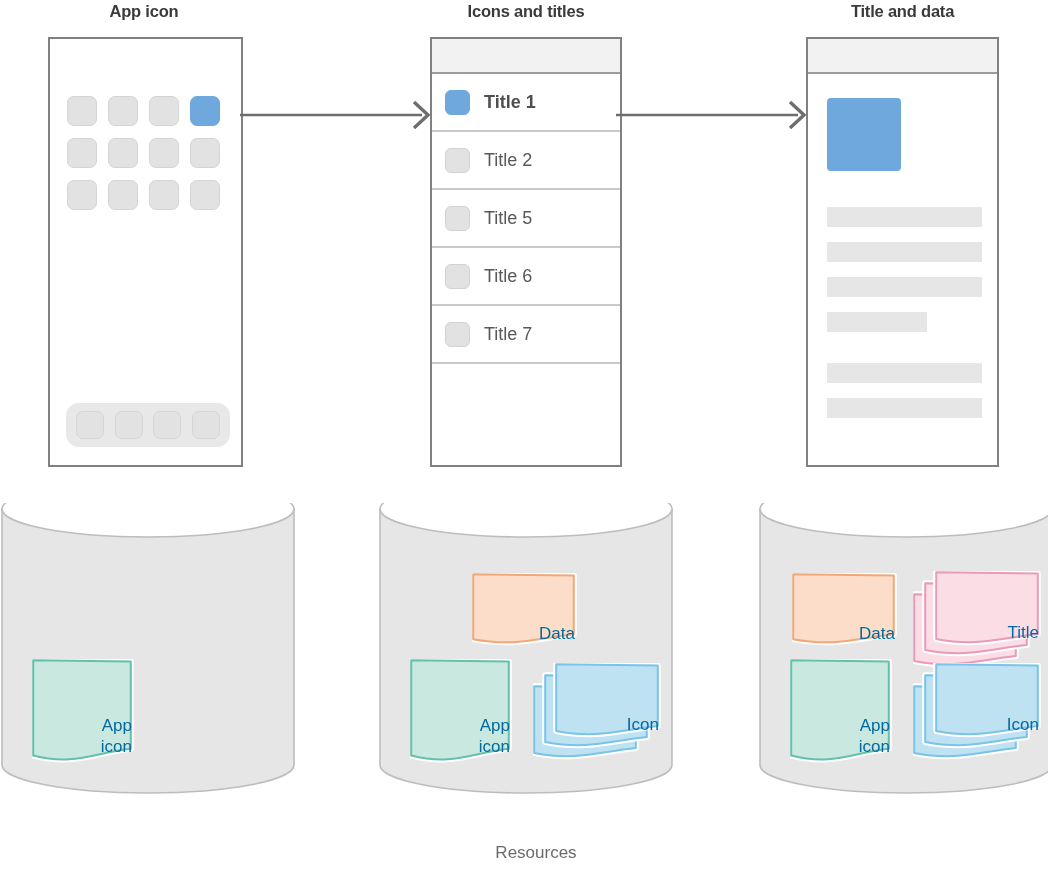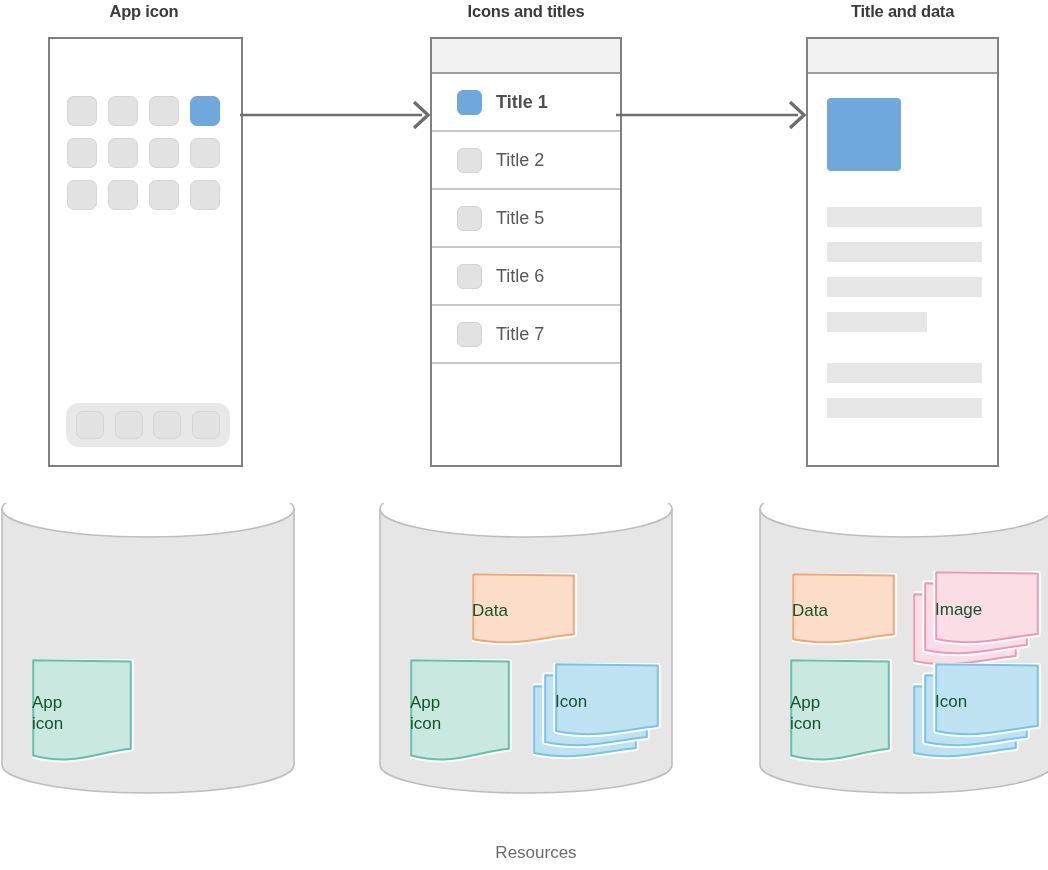--- a/index.html
+++ b/index.html
@@ -97,21 +97,21 @@
   .list-body {
     position: absolute;
     left: 0;
     top: 35px;
     width: 100%;
   }
   .list-row {
     height: 58px;
     display: flex;
     align-items: center;
-    padding-left: 25px;
+    padding-left: 13px;
     box-sizing: border-box;
     border-bottom: 2px solid #c9c9c9;
     background: #ffffff;
   }
   .row-icon {
     width: 25px;
     height: 25px;
     border-radius: 6px;
     background: #e2e2e2;
     border: 1px solid #d2d2d2;
@@ -183,25 +183,26 @@
 
   
   .res-card {
     position: absolute;
   }
   .res-card svg { position: absolute; left: 0; top: 0; }
   .res-card .res-label {
     position: absolute;
     left: 0;
     width: 100%;
-    text-align: left;
+    text-align: right;
     font-size: 17px;
-    color: #14532d;
+    color: #0369a1;
     line-height: 1.25;
     pointer-events: none;
+    margin-top: 23px;
   }
 
   
   #footer-resources {
     position: absolute;
     left: 0;
     top: 843px;
     width: 1048px;
     text-align: center;
     font-size: 17px;
@@ -386,21 +387,21 @@
             <g transform="translate(11,11)">
               <path d="M1.2,1.2 L102.8,2.6 L102.8,63.010000000000005 C64.48,67.01 43.68,76 1.2,68.006 Z" fill="#fbdde6" stroke="#ffffff" stroke-width="6" stroke-linejoin="round"></path>
               <path d="M1.2,1.2 L102.8,2.6 L102.8,63.010000000000005 C64.48,67.01 43.68,76 1.2,68.006 Z" fill="#fbdde6" stroke="#ea9ab8" stroke-width="2" stroke-linejoin="round"></path>
             </g>
             <g transform="translate(22,0)">
               <path d="M1.2,1.2 L102.8,2.6 L102.8,63.010000000000005 C64.48,67.01 43.68,76 1.2,68.006 Z" fill="#fbdde6" stroke="#ffffff" stroke-width="6" stroke-linejoin="round"></path>
               <path d="M1.2,1.2 L102.8,2.6 L102.8,63.010000000000005 C64.48,67.01 43.68,76 1.2,68.006 Z" fill="#fbdde6" stroke="#ea9ab8" stroke-width="2" stroke-linejoin="round"></path>
             </g>
           </svg>
           <div class="res-label" style="width: 104px; left: 22px; top: 28px;">
-            <div>Image</div>
+            <div>Title</div>
           </div>
         </div>
         <div class="res-card" style="left: 32px; top: 156px; width: 106px; height: 113px;">
           <svg width="106" height="113" viewBox="0 0 106 113">
             <g transform="translate(0,0)">
               <path d="M1.2,1.2 L98.8,2.6 L98.8,89.825 C62,93.825 42,107 1.2,96.495 Z" fill="#c9e8df" stroke="#ffffff" stroke-width="6" stroke-linejoin="round"></path>
               <path d="M1.2,1.2 L98.8,2.6 L98.8,89.825 C62,93.825 42,107 1.2,96.495 Z" fill="#c9e8df" stroke="#64c0ab" stroke-width="2" stroke-linejoin="round"></path>
             </g>
           </svg>
           <div class="res-label" style="width: 100px; left: 0px; top: 32.5px;">

